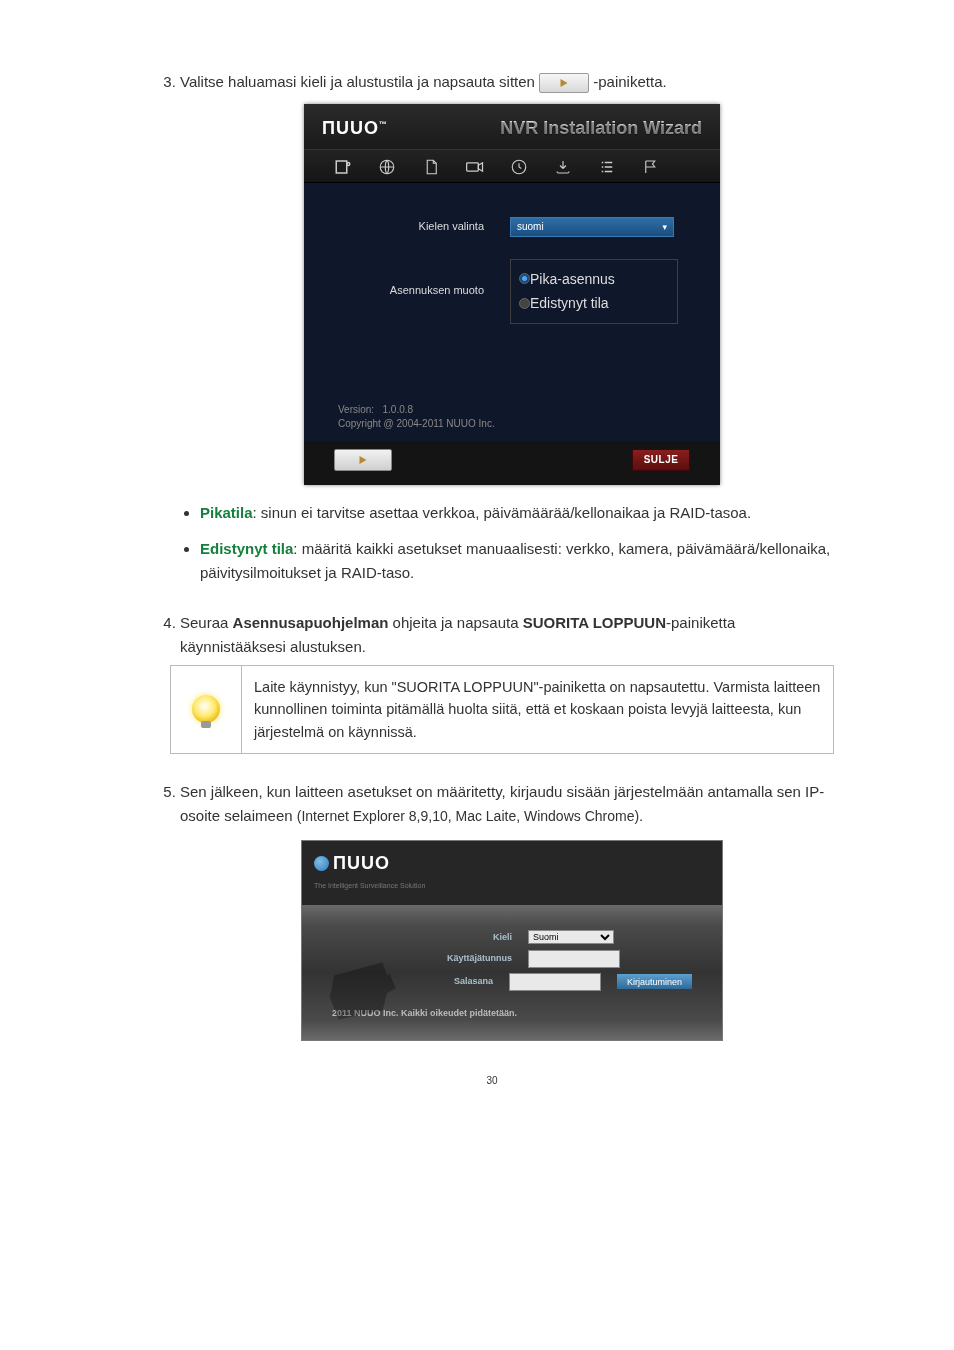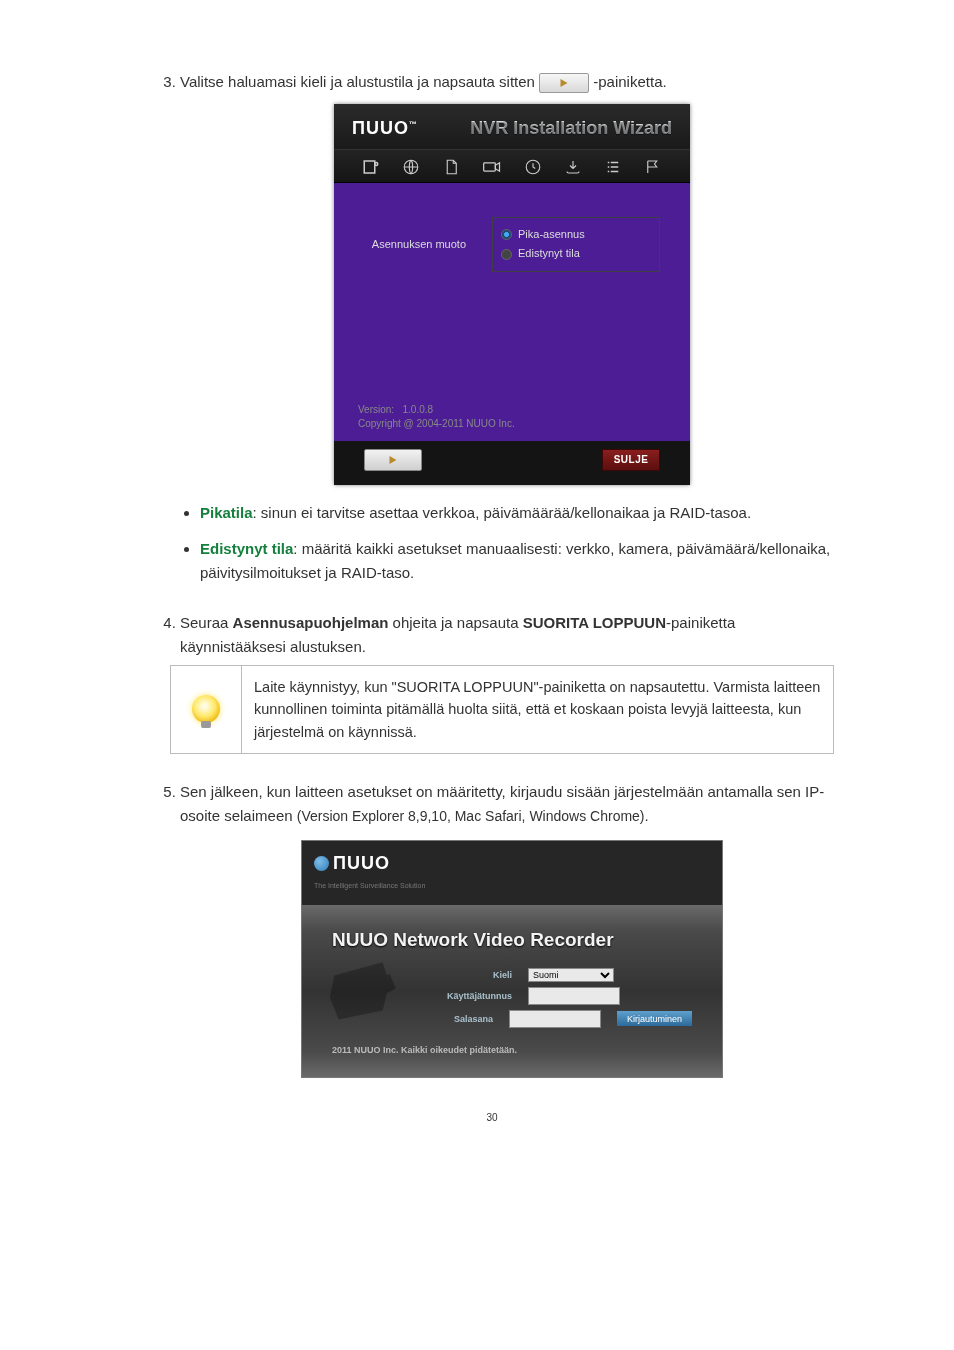--- a/index.html
+++ b/index.html
@@ -48,23 +48,23 @@
     margin: 0 auto 2px;
     box-shadow: 0 0 6px #ffe96b;
     position: relative;
   }
   .bulb::after{content:"";position:absolute;bottom:-5px;left:50%;transform:translateX(-50%);width:10px;height:7px;background:#999;border-radius:2px;}
   .sub-note { font-size: 14px; }
   .page-num { text-align: center; margin-top: 34px; font-size: 10px; }
 
   
   .wizard {
-    width: 356px;
+    width: 416px;
     margin: 10px auto 16px;
-    background: #4c1d95;
+    background: #0f172a;
     color: #ddd;
     font-family: Arial, sans-serif;
     font-size: 11px;
     box-shadow: 0 0 4px rgba(0,0,0,.5);
   }
   .wiz-top {
     display: flex;
     align-items: center;
     justify-content: space-between;
     padding: 10px 18px 6px;
@@ -107,24 +107,24 @@
     display: flex;
     align-items: center;
     justify-content: space-between;
   }
   .wiz-select::after{content:"▾";color:#fff;font-size:9px;}
   .wiz-radio-box {
     flex: 0 0 150px;
     border: 1px solid #3f3f3f;
     padding: 6px 8px;
   }
-  .wiz-radio-box label { display: flex; align-items: center; gap: 6px; color: #ddd; font-size:11px; margin:2px 0;}
+  .wiz-radio-box label { display: flex; align-items: center; color: #ddd; font-size:14px; margin:2px 0;}
   .rdot{width:9px;height:9px;border-radius:50%;background:#444;border:1px solid #666;display:inline-block;}
   .rdot.on{background:radial-gradient(circle,#49a6ff 35%,#1e4b74 36%);}
-  .wiz-meta { padding: 0 24px 10px; color:#888; font-size:10px; line-height:1.4;}
+  .wiz-meta { padding: 0 34px 10px; color:#888; font-size:10px; line-height:1.4;}
   .wiz-footer {
     display:flex;justify-content:space-between;align-items:center;
     padding:8px 30px 14px;background:#141414;
   }
   .wiz-next{
     width:56px;height:20px;background:linear-gradient(#f2f2f2,#cfcfcf);border:1px solid #888;border-radius:2px;position:relative;
   }
   .wiz-next::after{content:"";position:absolute;left:50%;top:50%;transform:translate(-50%,-50%);border-left:7px solid #b78a2e;border-top:4px solid transparent;border-bottom:4px solid transparent;}
   .wiz-close{
     width:56px;height:20px;background:linear-gradient(#8a1e1e,#5c0e0e);color:#fff;font-size:10px;font-weight:bold;display:flex;align-items:center;justify-content:center;border:1px solid #3a0808;letter-spacing:.5px;
@@ -222,20 +222,26 @@
                 <path d="M5 6h2M9 6h10M5 12h2M9 12h10M5 18h2M9 18h10"></path>
               </svg>
             </span>
           <span>
               <svg width="18" height="18" viewBox="0 0 24 24" fill="none" stroke="#ccc" stroke-width="1.5">
                 <path d="M5 4v16M5 4h12l-3 4 3 4H5"></path>
               </svg>
             </span>
         </div>
         <div class="wiz-body">
+          <div class="wiz-row">
+            <div class="wiz-label">Kielen valinta</div>
+            <div class="wiz-select">
+                <span>suomi</span>
+              </div>
+          </div>
           <div class="wiz-row">
             <div class="wiz-label">Asennuksen muoto</div>
             <div class="wiz-radio-box">
               <label>
                   <span class="rdot on"></span>
                   <span>Pika-asennus</span>
                 </label>
               <label>
                   <span class="rdot"></span>
                   <span>Edistynyt tila</span>
@@ -272,38 +278,37 @@
           <td class="icon-cell">
                 <div class="bulb"></div>
               </td>
           <td>Laite käynnistyy, kun "SUORITA LOPPUUN"-painiketta on napsautettu. Varmista laitteen kunnollinen toiminta pitämällä huolta siitä, että et koskaan poista levyjä laitteesta, kun järjestelmä on käynnissä.</td>
         </tr>
       </tbody>
         </table>
     </li>
 
     <li style="margin-top:26px;">
-      <span>Sen jälkeen, kun laitteen asetukset on määritetty, kirjaudu sisään järjestelmään antamalla sen IP-osoite selaimeen </span><span class="sub-note">(Version Explorer 8,9,10, Mac Safari, Windows Chrome)</span><span>.</span>
+      <span>Sen jälkeen, kun laitteen asetukset on määritetty, kirjaudu sisään järjestelmään antamalla sen IP-osoite selaimeen </span><span class="sub-note">(Internet Explorer 8,9,10, Mac Laite, Windows Chrome)</span><span>.</span>
 
       
       <div class="login">
         <div class="login-top">
           <div class="login-logo">
               <span class="globe"></span>
               <span>ΠUUO</span>
             </div>
           <div class="login-sub">The Intelligent Surveillance Solution</div>
         </div>
         <div class="login-body">
           <div class="silhouette">
             <svg viewBox="0 0 100 100">
                 <path fill="#000" d="M15 30 L70 15 L75 30 L78 28 L85 45 L75 50 L70 70 L20 80 L10 55 Z"></path>
               </svg>
           </div>
-          <div class="login-title">NUUO Network Video Recorder</div>
           <div class="login-rows">
             <div class="login-row">
               <span class="ll">Kieli</span>
               <select><option>Suomi</option></select>
             </div>
             <div class="login-row">
               <span class="ll">Käyttäjätunnus</span>
               <input type="text" style="">
             </div>
             <div class="login-row">

